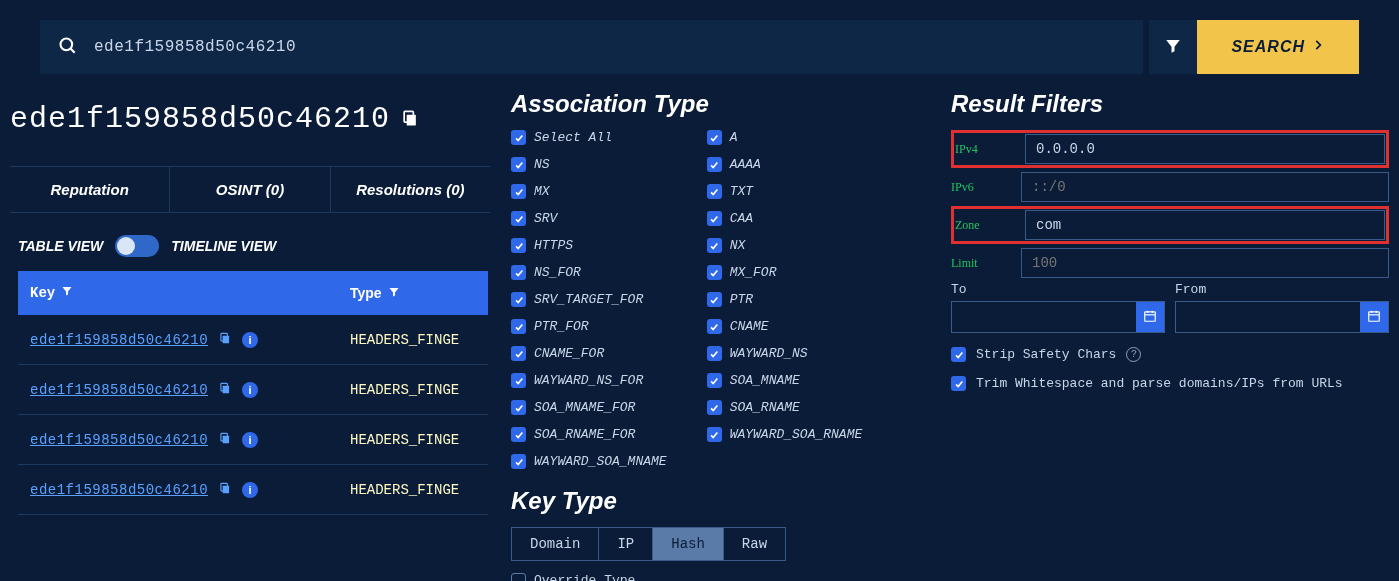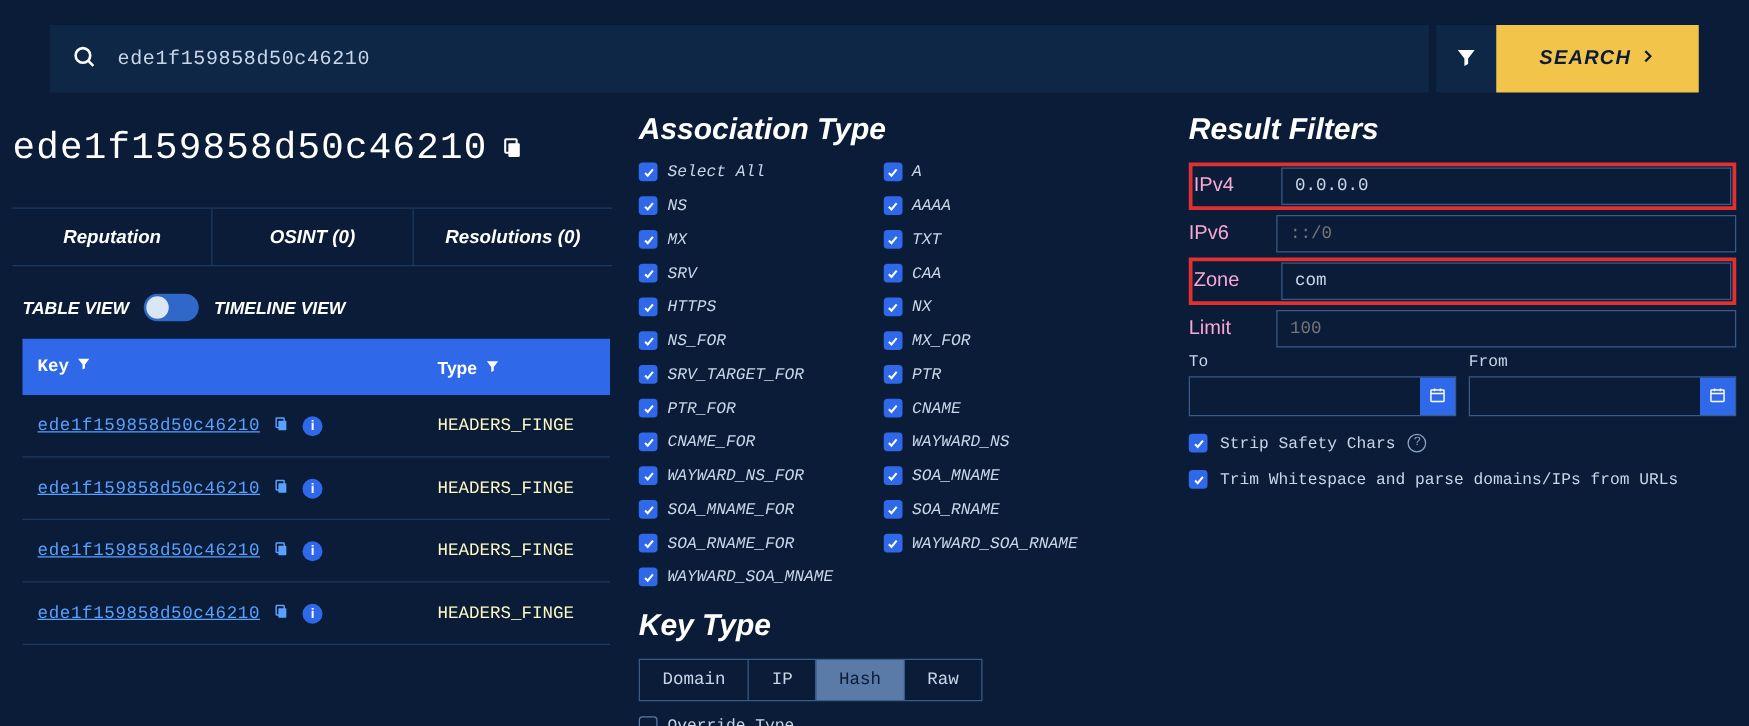--- a/index.html
+++ b/index.html
@@ -253,23 +253,23 @@
   }
 
   
   .rf-row {
     display: flex;
     align-items: center;
     margin-bottom: 4px;
   }
   .rf-label {
     width: 70px;
-    font-family: Liberation Sans, sans-serif;
-    color: #f9a8d4;
-    font-size: 16px;
+    font-family: Liberation Serif, serif;
+    color: #22c55e;
+    font-size: 12px;
   }
   .rf-input {
     flex: 1;
     background: transparent;
     border: 1px solid #3a5a88;
     padding: 6px 10px;
     color: #c9d6e8;
     font-family: "Courier New", monospace;
     font-size: 14px;
     outline: none;

